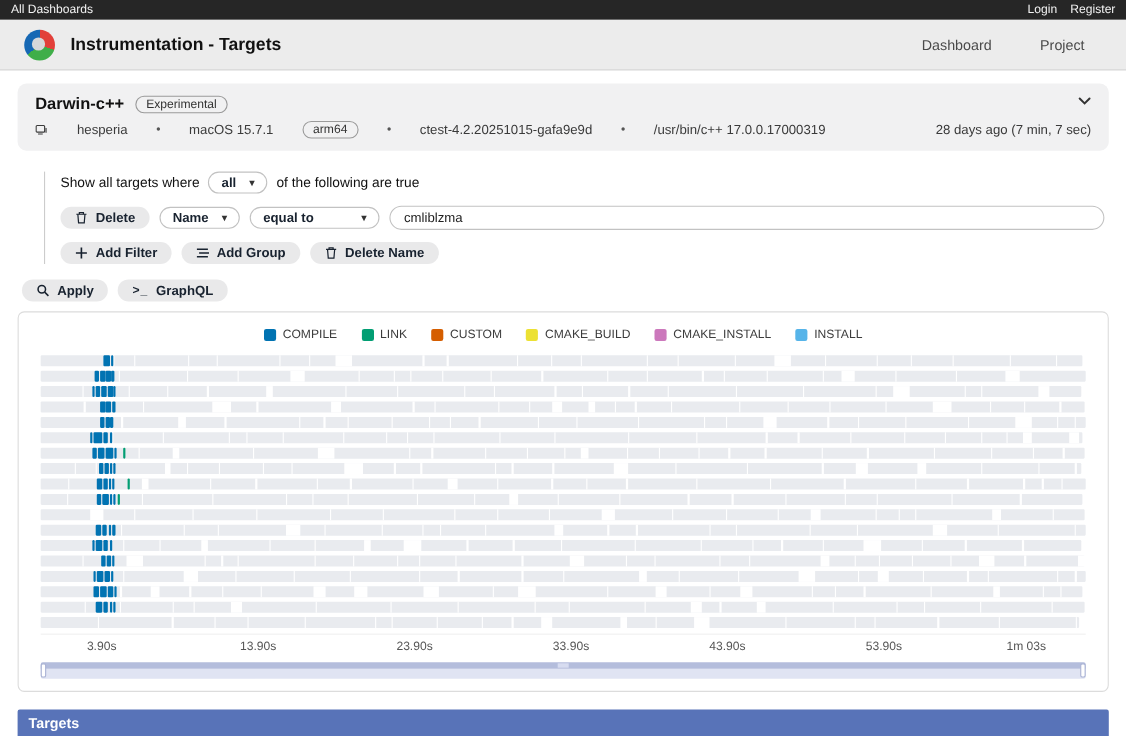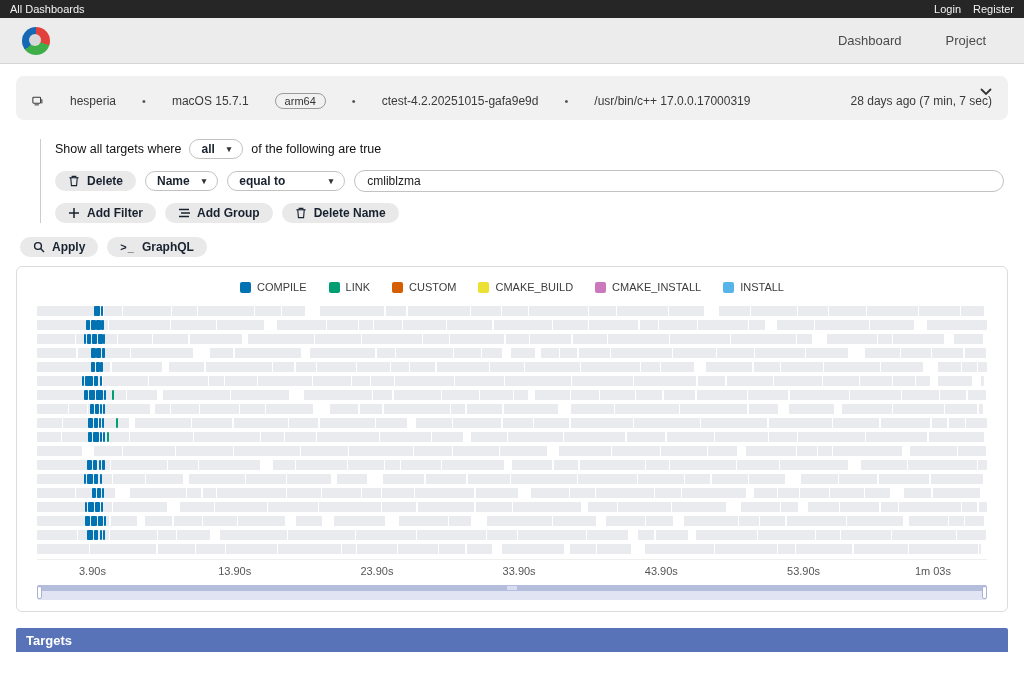--- a/index.html
+++ b/index.html
@@ -85,29 +85,34 @@
 <div class="topbar">
   <a href="#">All Dashboards</a>
   <div class="topbar-right">
     <a href="#">Login</a>
     <a href="#">Register</a>
   </div>
 </div>
 
 <div class="appheader">
   <div class="logo"></div>
+  <div class="apptitle">Instrumentation - Targets</div>
   <div class="appnav">
     <div>Dashboard</div>
     <div>Project</div>
   </div>
 </div>
 
 <div class="main">
 
   <div class="build-card">
+    <div class="build-line1">
+      <span class="build-name">Darwin-c++</span>
+      <span class="pill">Experimental</span>
+    </div>
     <div class="build-line2">
       <span>
         <svg class="icon-sm" viewBox="0 0 14 14" fill="none" stroke="#3a3a3a" stroke-width="1.2">
           <rect x="1" y="2.5" width="9" height="7" rx="1"></rect>
             <path d="M3 11.5h5"></path>
             <path d="M11.5 5v5"></path>
         </svg>
       </span>
       <span>hesperia</span>
       <span class="dot">•</span>

